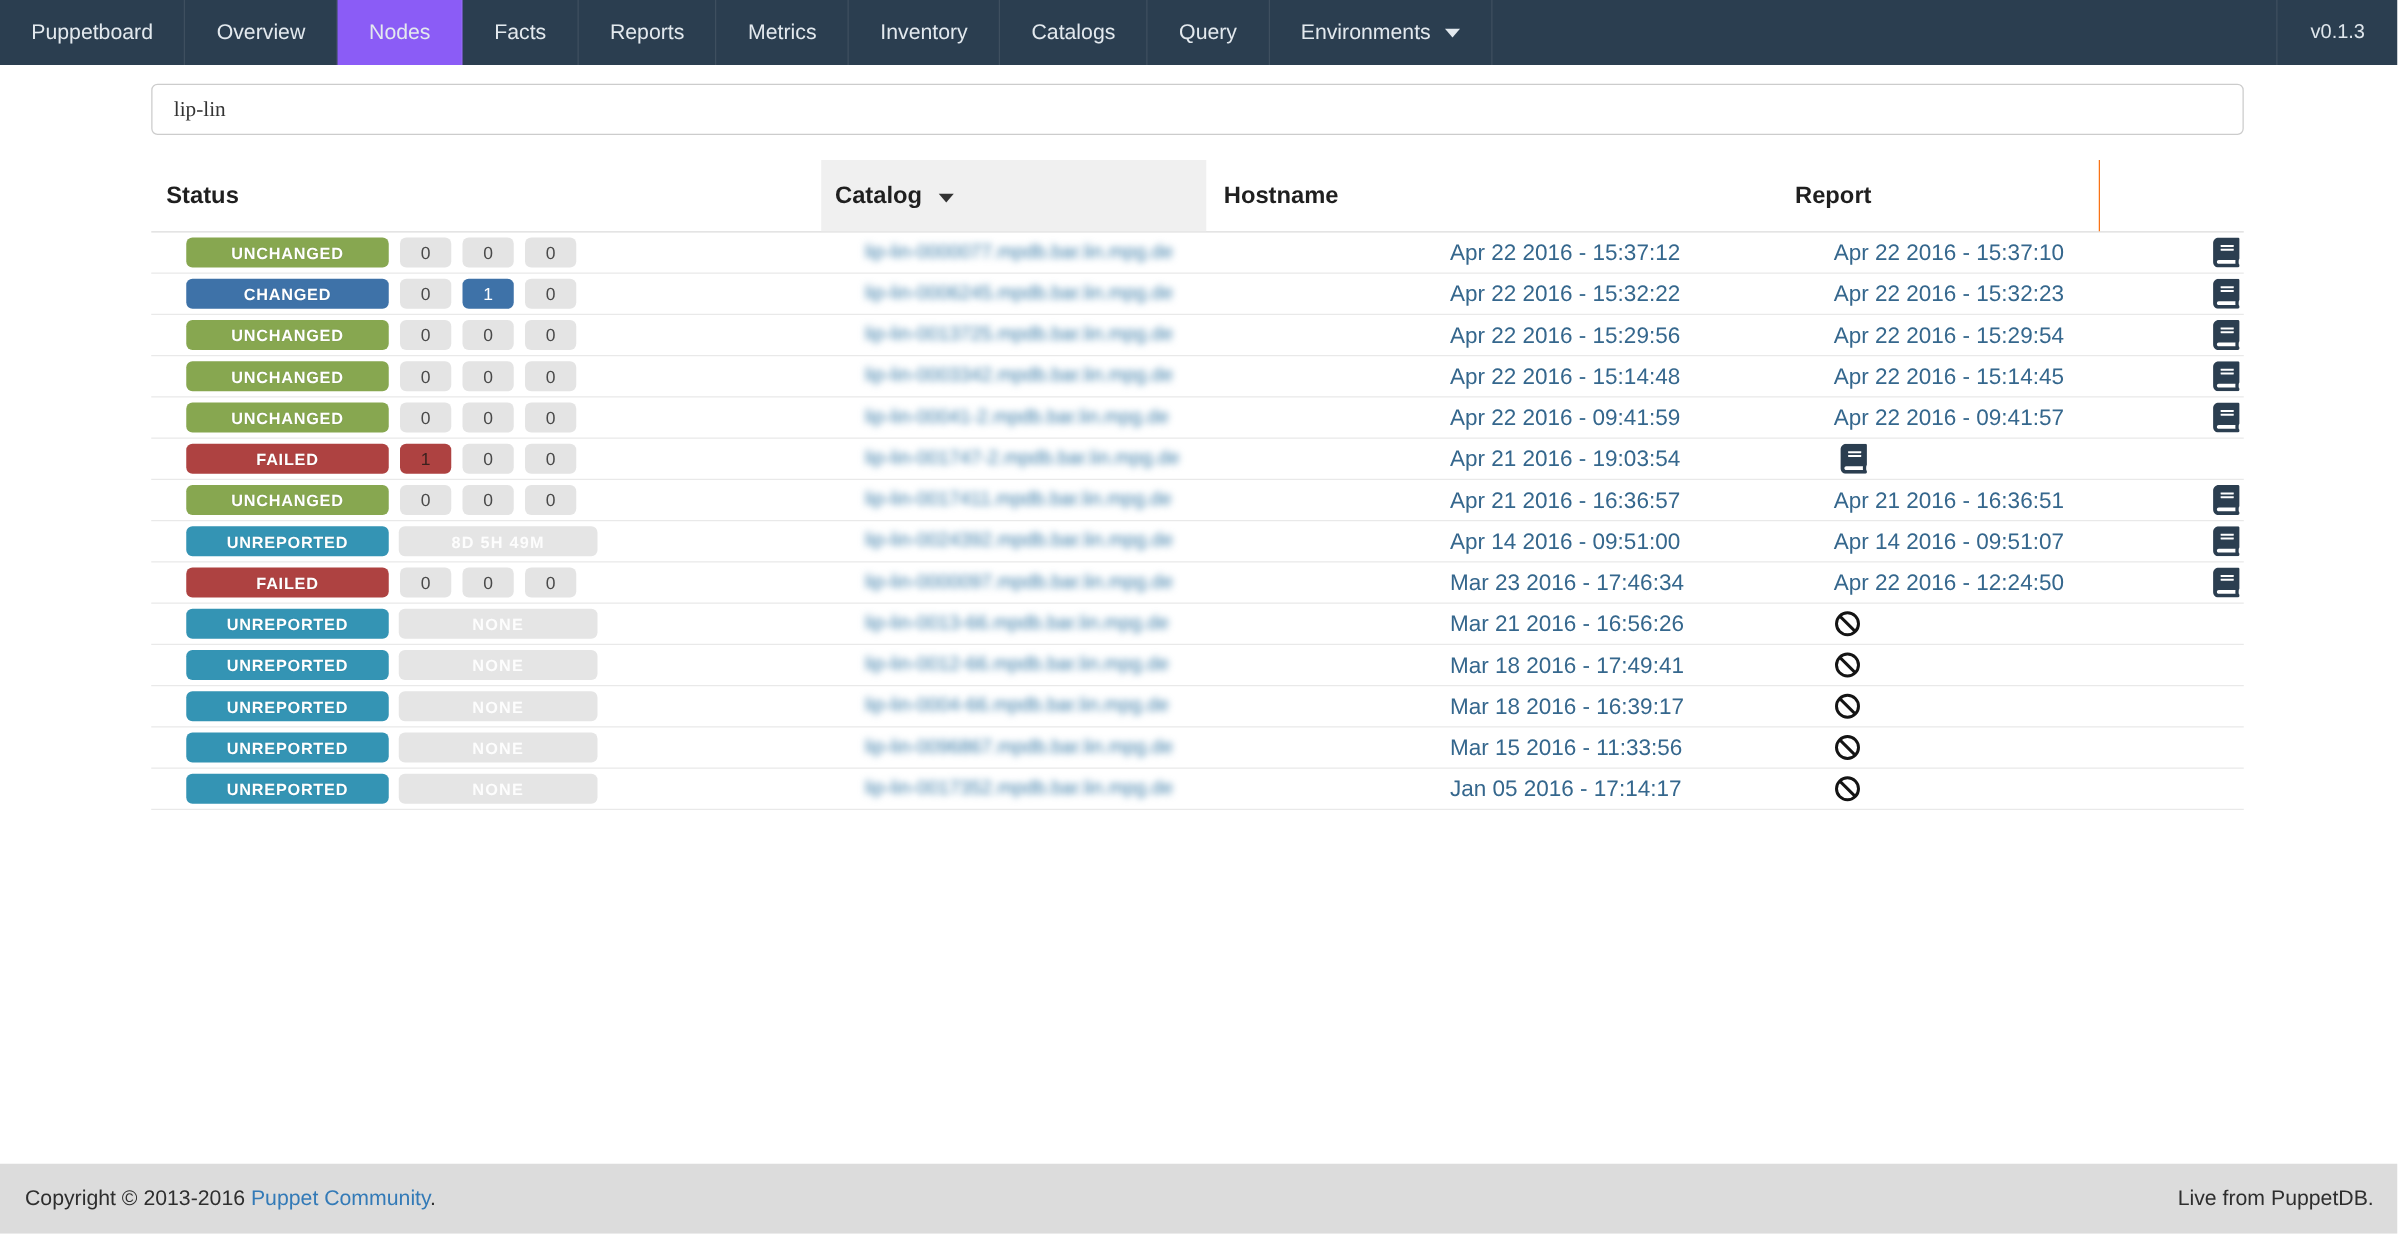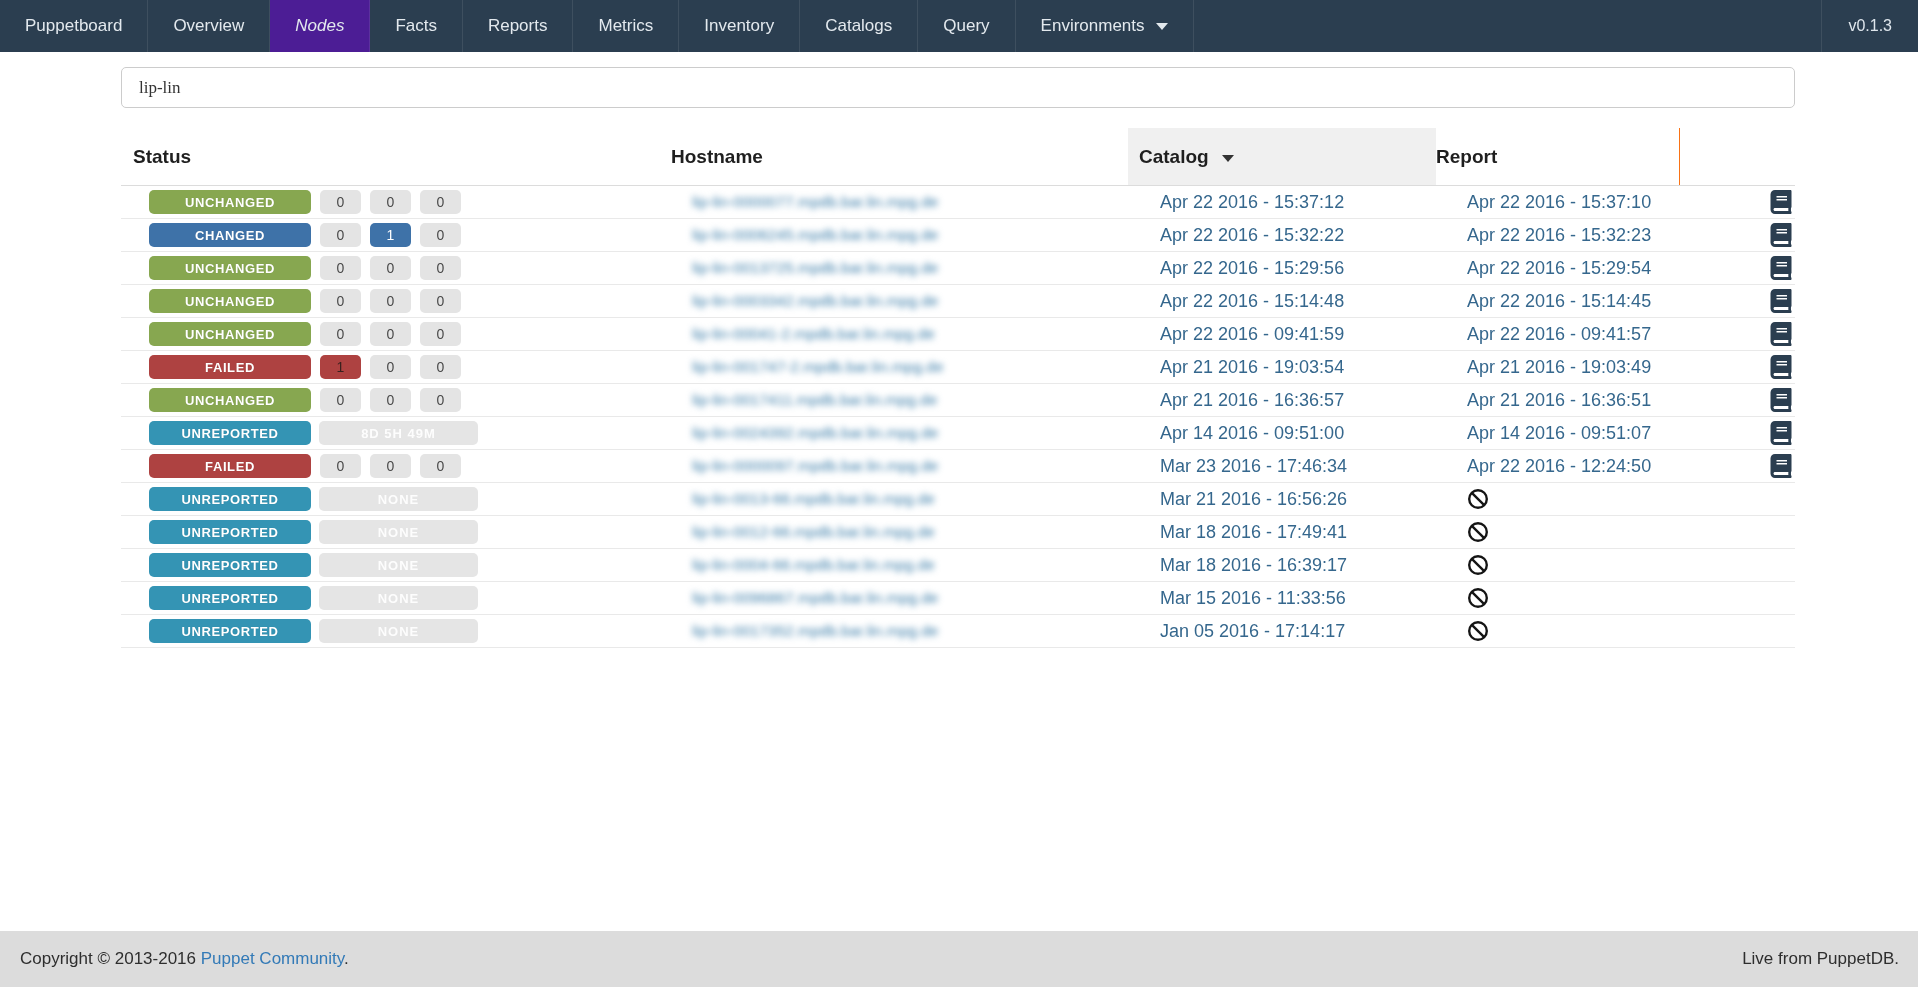--- a/index.html
+++ b/index.html
@@ -13,21 +13,21 @@
   .navbar {
     position:absolute; top:0; left:0; right:0; height:52px;
     background:#2b3e50; display:flex; align-items:stretch;
   }
   .nav-left { display:flex; align-items:stretch; flex:1; }
   .nav-item {
     display:flex; align-items:center; padding:0 25px;
     color:#e3e9ee; font-size:17px; cursor:pointer;
     border-right:1px solid rgba(255,255,255,0.09);
   }
-  .nav-item.active { background:#4c1d95;font-style:italic; }
+  .nav-item.active { background:#8b5cf6; }
   .nav-version {
     display:flex; align-items:center; padding:0 26px;
     border-left:1px solid rgba(255,255,255,0.09);
     color:#dfe6ec; font-size:16px;
   }
   .caret-down {
     display:inline-block; width:0; height:0; margin-left:11px;
     border-left:6px solid transparent; border-right:6px solid transparent;
     border-top:7px solid currentColor;
   }
@@ -127,26 +127,26 @@
 </nav>
 
 <div class="container">
   <input class="search-input" type="text" value="lip-lin" style="">
 
   <div class="ptable">
     <div class="thead">
       <div class="th th-status">
         <span>Status</span>
       </div>
-      <div class="th th-host">
-        <span>Hostname</span>
-      </div>
       <div class="th th-cat">
         <span>Catalog</span>
         <span class="sort-caret"></span>
+      </div>
+      <div class="th th-host">
+        <span>Hostname</span>
       </div>
       <div class="th th-rep">
         <span>Report</span>
       </div>
       <div class="th th-icon"></div>
     </div>
     <div id="tbody">
         <div class="tr">
           <div class="td td-status">
             <div class="badge" style="background: rgb(135, 167, 80);">UNCHANGED</div>
@@ -273,23 +273,20 @@
             <div class="count failed">1</div>
             <div class="count">0</div>
             <div class="count">0</div>
           </div>
           <div class="td td-host">
             <a class="host-link">lip-lin-001747-2.mpdb.bar.lin.mpg.de</a>
           </div>
           <div class="td td-cat">
             <a class="time-link">Apr 21 2016 - 19:03:54</a>
           </div>
-          <div class="td td-rep">
-            <a class="time-link">Apr 21 2016 - 19:03:49</a>
-          </div>
           <div class="td td-icon">
             <div class="icon-wrap">
               <svg width="22" height="24" viewBox="0 0 448 512">
                 <path fill="#2b3e50" d="M448 360V24c0-13.3-10.7-24-24-24H96C43 0 0 43 0 96v320c0 53 43 96 96 96h328c13.3 0 24-10.7 24-24v-16c0-7.5-3.5-14.3-8.9-18.7-4.2-15.4-4.2-59.3 0-74.7 5.4-4.3 8.9-11.1 8.9-18.6zM128 134c0-3.3 2.7-6 6-6h212c3.3 0 6 2.7 6 6v20c0 3.3-2.7 6-6 6H134c-3.3 0-6-2.7-6-6v-20zm0 64c0-3.3 2.7-6 6-6h212c3.3 0 6 2.7 6 6v20c0 3.3-2.7 6-6 6H134c-3.3 0-6-2.7-6-6v-20zm253.4 250H96c-17.7 0-32-14.3-32-32 0-17.6 14.4-32 32-32h285.4c-1.9 17.1-1.9 46.9 0 64z"></path>
               </svg>
             </div>
           </div>
         </div>
         <div class="tr">
           <div class="td td-status">

